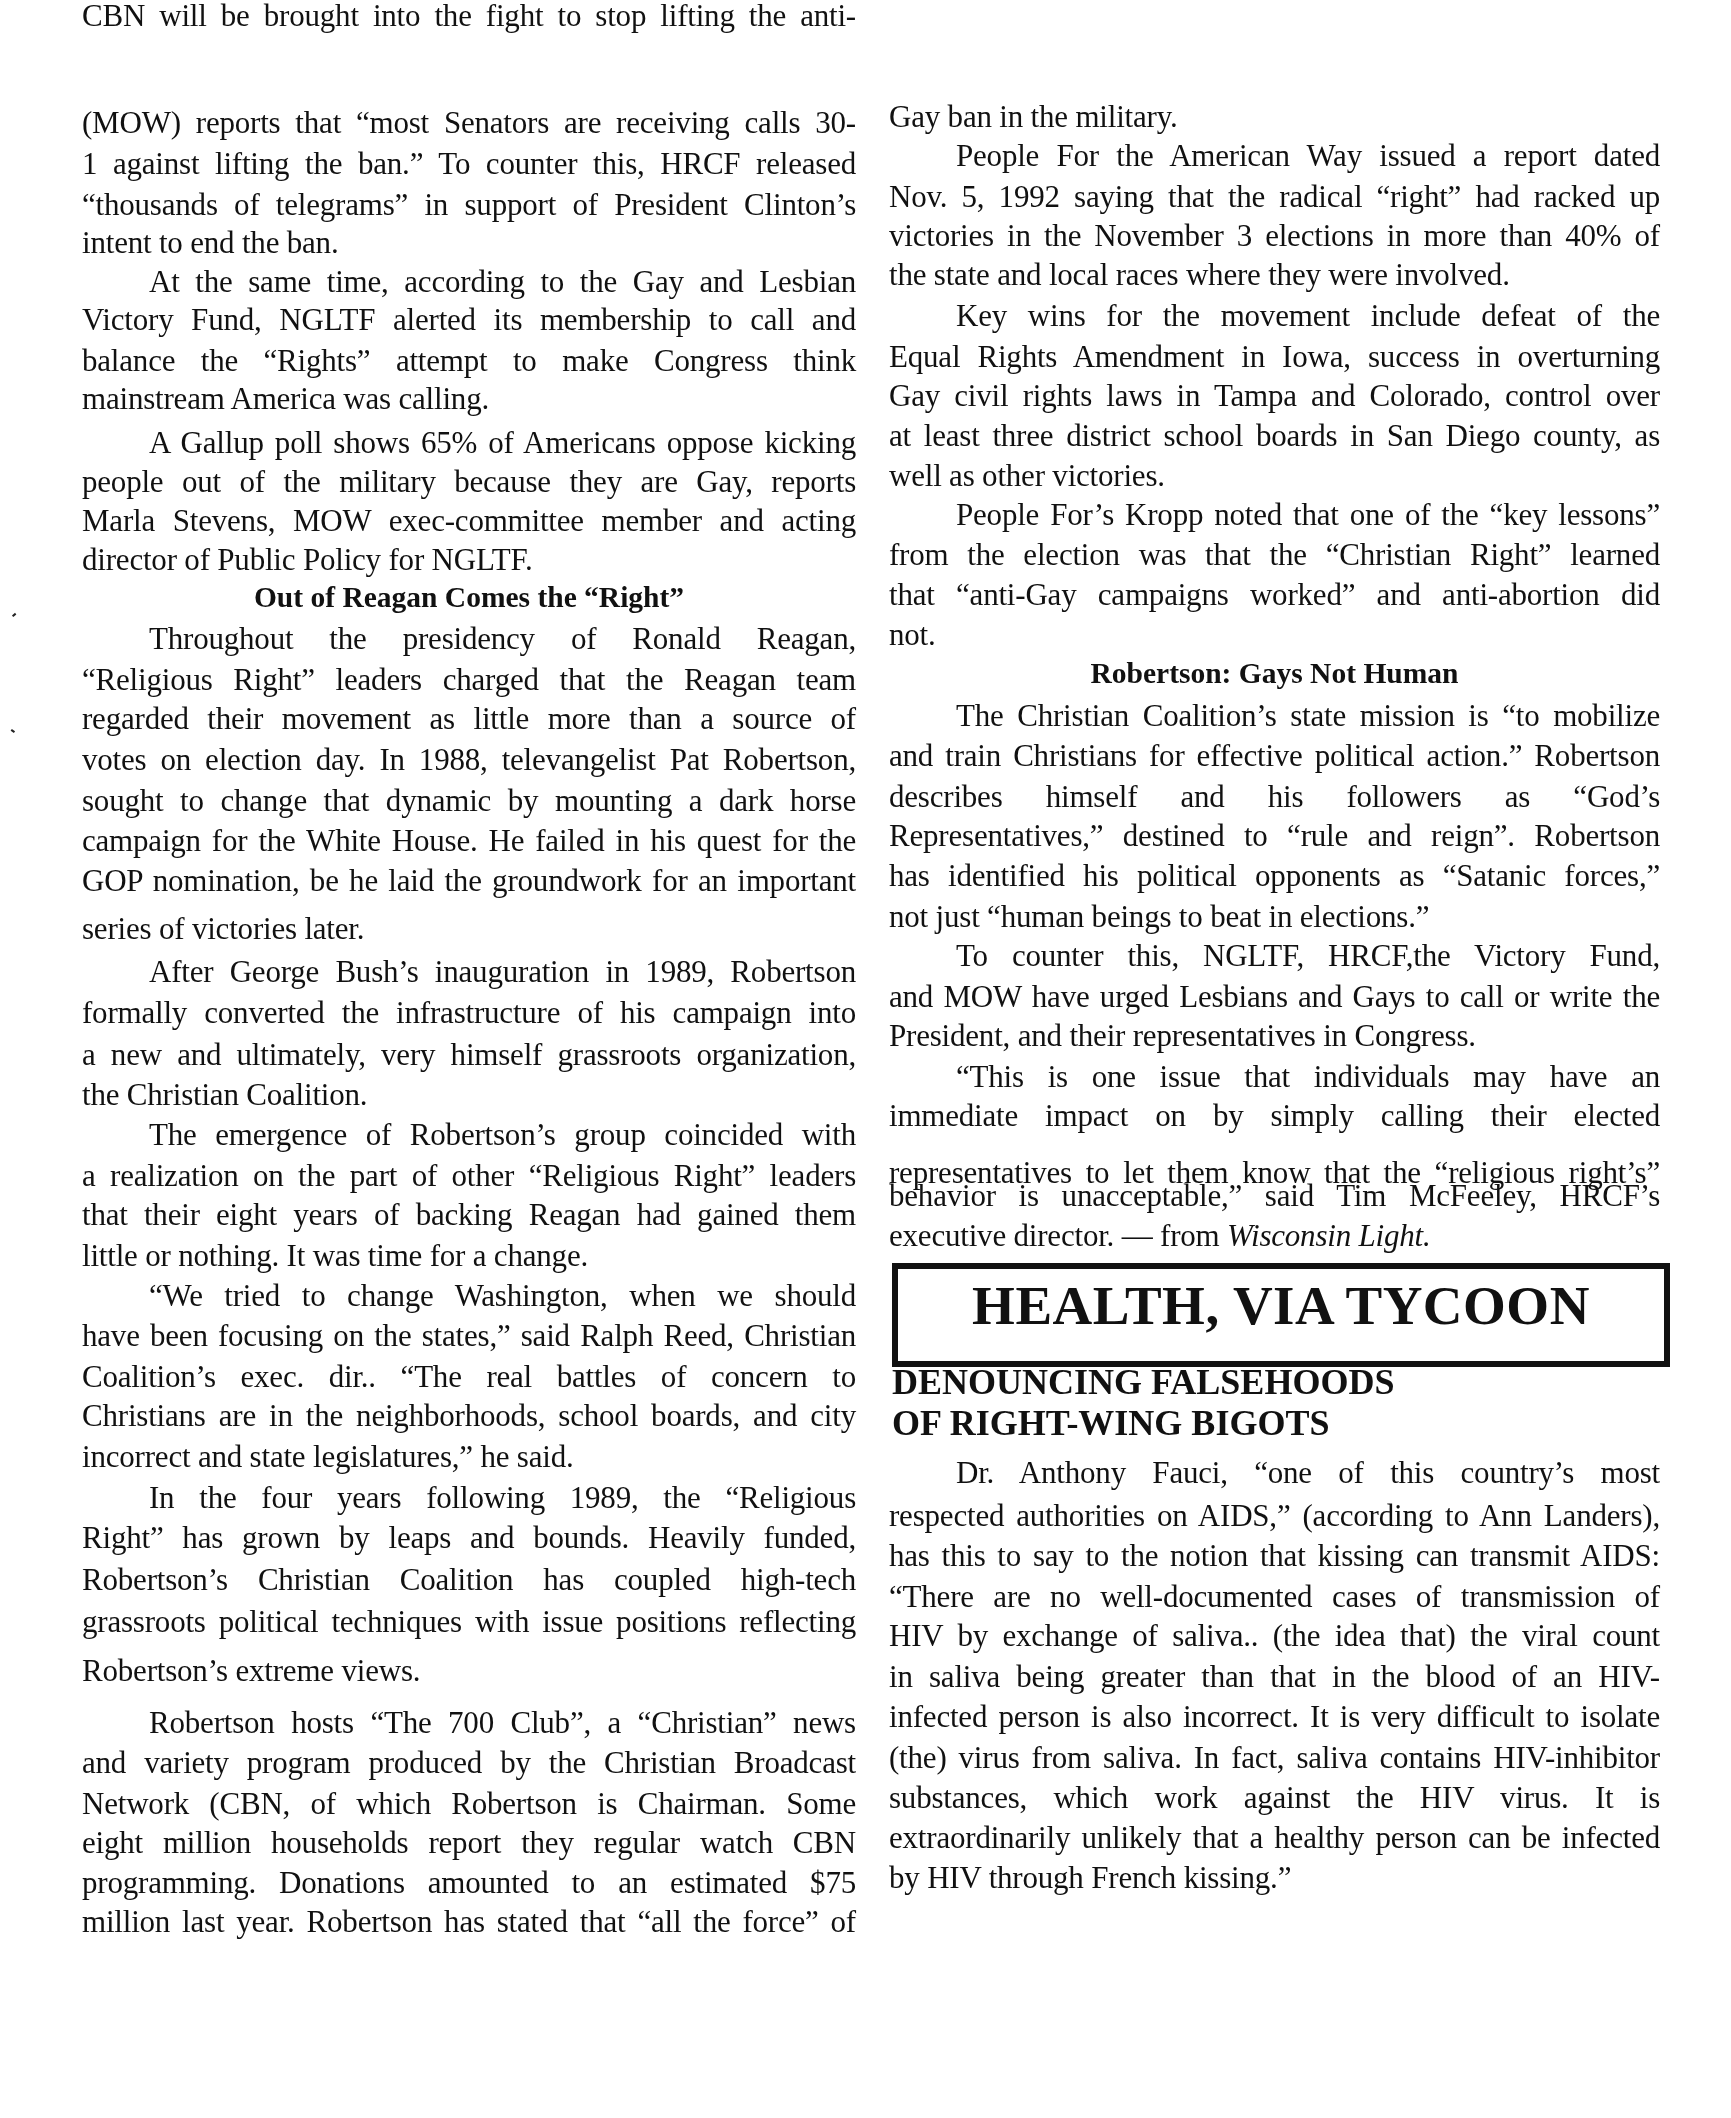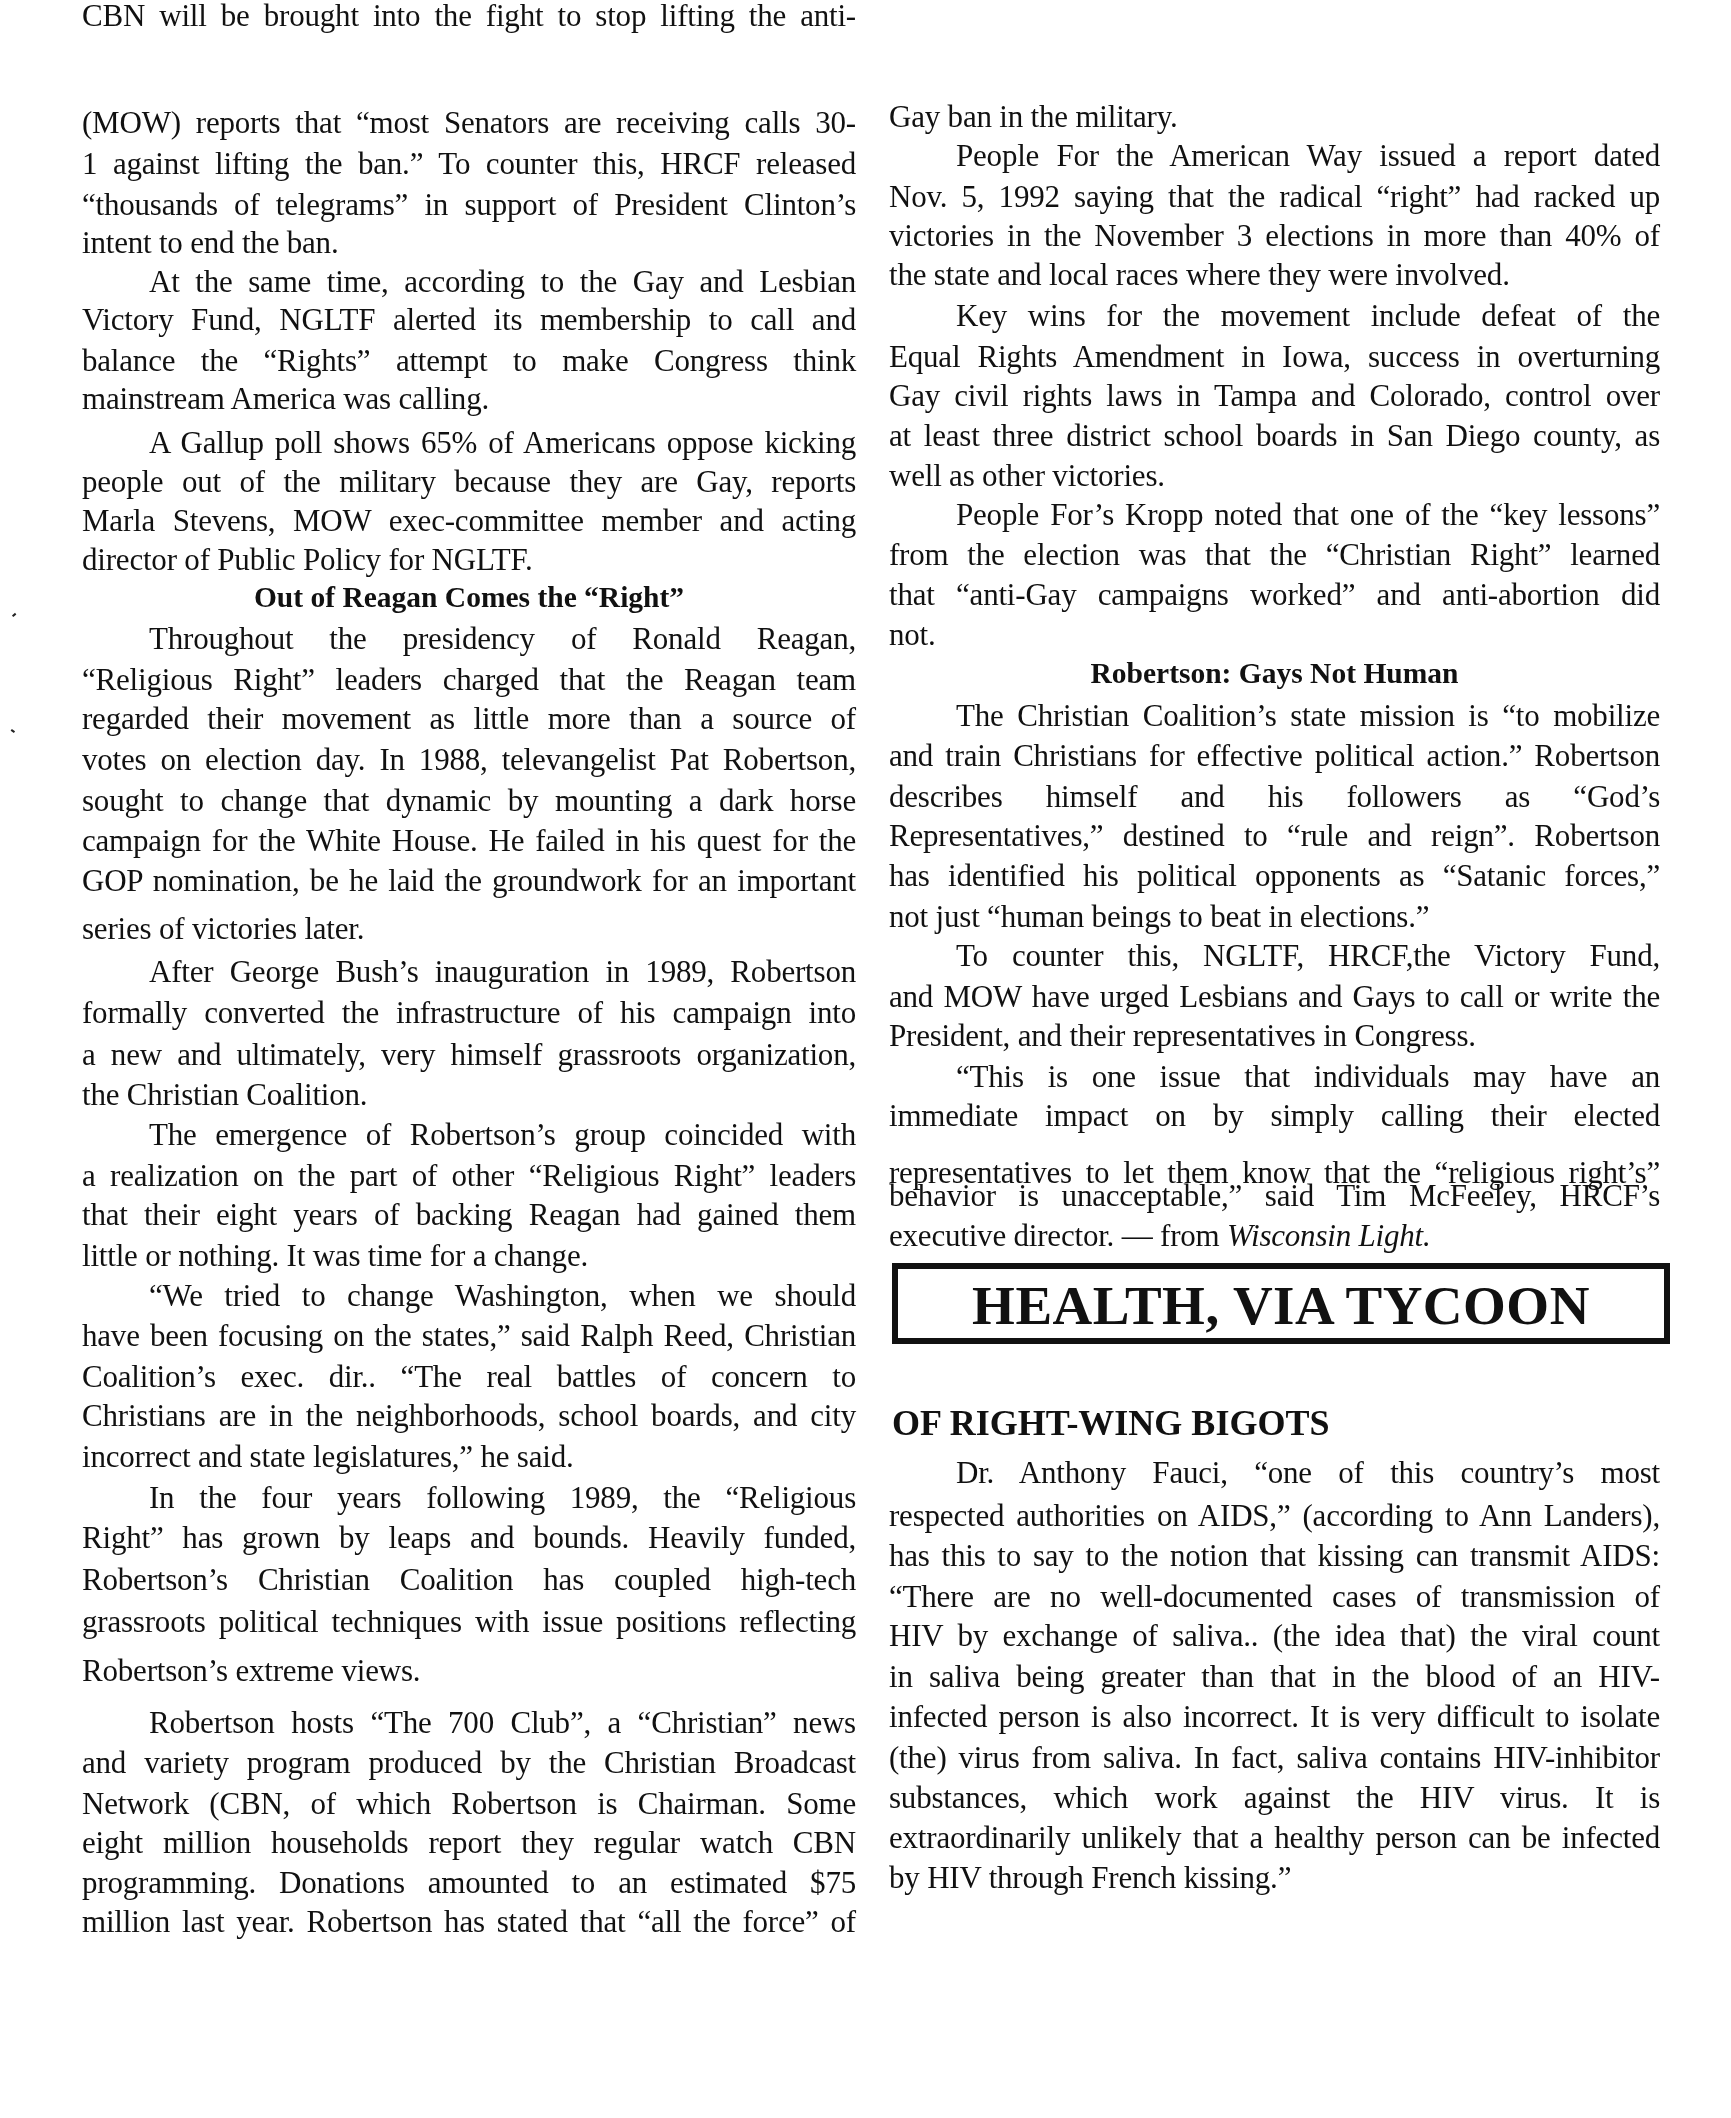--- a/index.html
+++ b/index.html
@@ -17,21 +17,21 @@
   }
   .line.last { text-align-last: left; }
   .line.indent { padding-left: 67px; }
   .subhead {
     position: absolute; left: 0; right: 0; text-align: center;
     font-family: "Liberation Serif", "DejaVu Serif", serif;
     font-weight: bold; font-size: 29.5px; line-height: 29.5px; color: #111;
     white-space: nowrap;
   }
   .title-box {
-    position: absolute; left: 892px; top: 1263px; width: 778px; height: 81px;
+    position: absolute; left: 892px; top: 1263px; width: 778px; height: 104px;
     box-sizing: border-box; border: 6.4px solid #111; background: #fff;
   }
   .title-text {
     position: absolute; left: 0; right: 0; top: 8.9px; text-align: center;
     font-family: "Liberation Serif", "DejaVu Serif", serif; font-weight: bold;
     font-size: 55px; line-height: 55px; color: #111; letter-spacing: 0.5px;
     white-space: nowrap;
   }
   .headline {
     position: absolute; left: 892px;
@@ -123,20 +123,21 @@
       <div class="line" style="top: 1100px;">immediate impact on by simply calling their elected</div>
       <div class="line" style="top: 1141px; margin-top: 16px;">representatives to let them know that the “religious right’s”</div>
       <div class="line" style="top: 1180px;">behavior is unacceptable,” said Tim McFeeley, HRCF’s</div>
       <div class="line last" style="top: 1220px;"><span>executive director.  — from </span><span class="ital">Wisconsin Light.</span></div>
     </div>
 
   <div class="title-box">
     <div class="title-text">HEALTH, VIA TYCOON</div>
   </div>
 
+  <div class="headline" style="top: 1364px;">DENOUNCING FALSEHOODS</div>
   <div class="headline" style="top: 1405px;">OF RIGHT-WING BIGOTS</div>
 
   <div class="col col-right" id="col-health">
       <div class="line indent" style="top: 1457px;">Dr. Anthony Fauci, “one of this country’s most</div>
       <div class="line" style="top: 1500px;">respected authorities on AIDS,” (according to Ann Landers),</div>
       <div class="line" style="top: 1540px;">has this to say to the notion that kissing can transmit AIDS:</div>
       <div class="line" style="top: 1581px;">“There are no well-documented cases of transmission of</div>
       <div class="line" style="top: 1620px;">HIV by exchange of saliva..  (the idea that) the viral count</div>
       <div class="line" style="top: 1661px;">in saliva being greater than that in the blood of an HIV-</div>
       <div class="line" style="top: 1701px;">infected person is also incorrect. It is very difficult to isolate</div>

